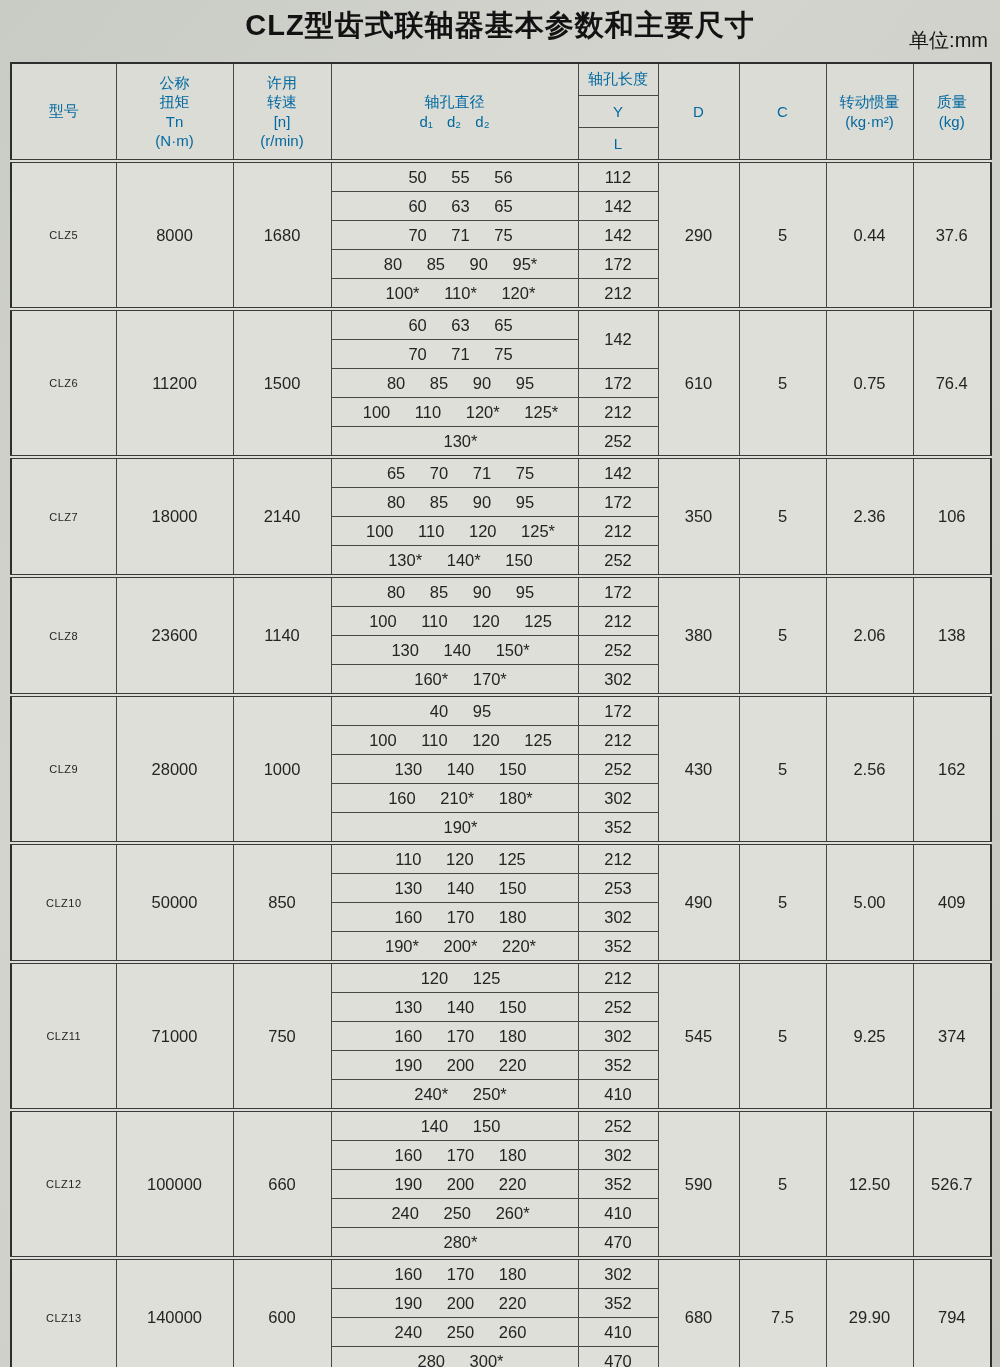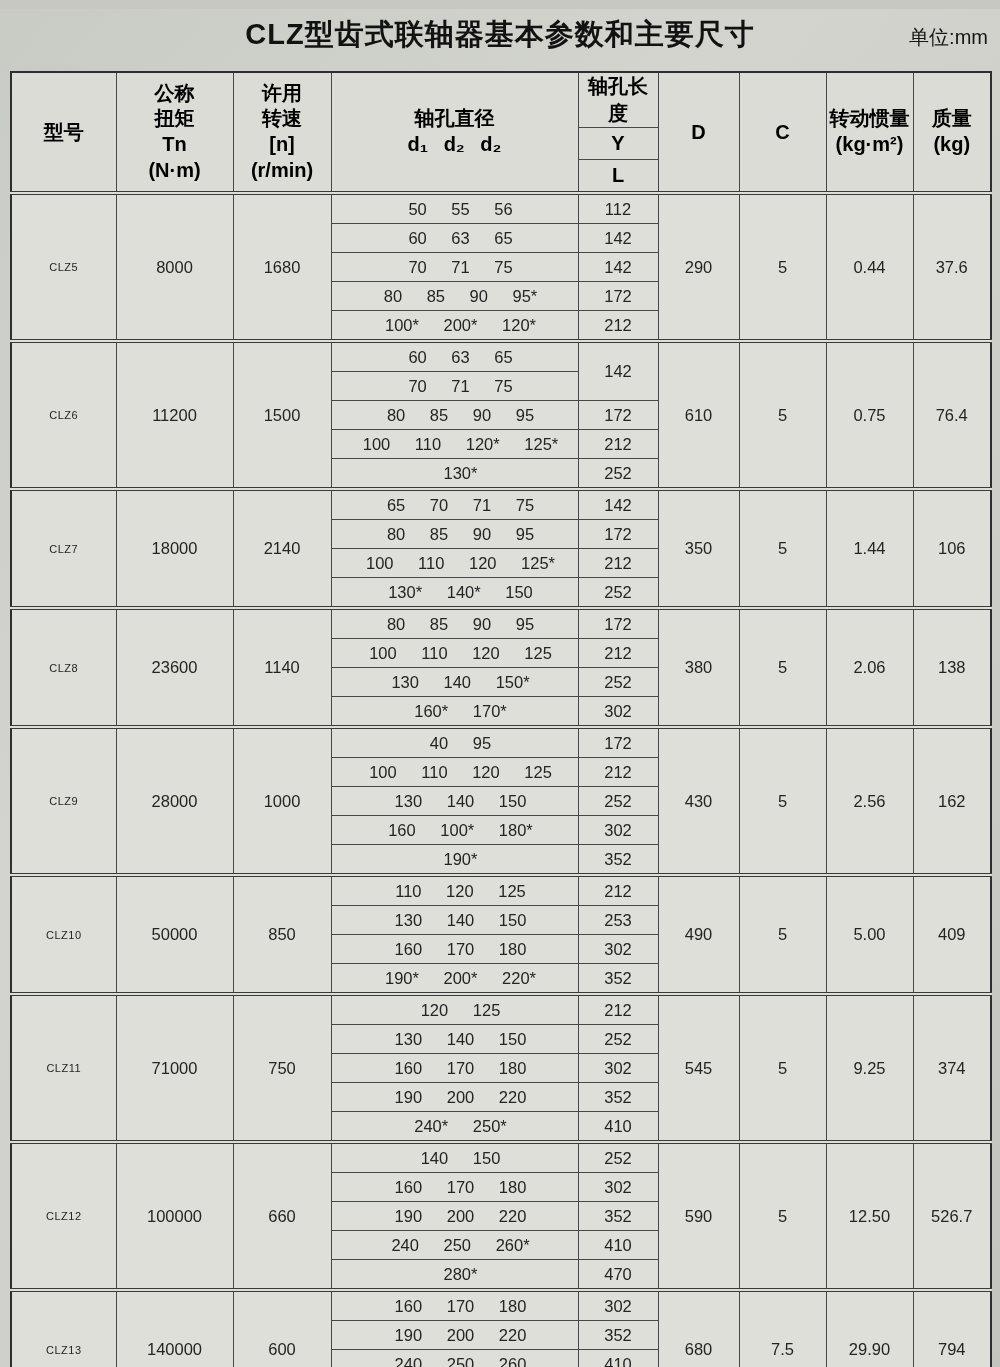--- a/index.html
+++ b/index.html
@@ -6,56 +6,55 @@
   body {
     width:1000px; height:1367px;
     background:#c6c8c1;
     font-family:"Liberation Sans","DejaVu Sans",sans-serif;
     position:relative; overflow:hidden;
     color:#222;
   }
   .page {
     position:absolute; inset:0;
     background:linear-gradient(130deg,#c9ccc5 0%,#d2d4cd 35%,#cbcdc6 70%,#c2c4bd 100%);
-    margin-top:9px;
   }
   .ghost { position:absolute; border-radius:40%; filter:blur(6px); pointer-events:none; }
   .g1 { left:18px;  top:66px;   width:70px;  height:22px; background:rgba(70,80,70,0.10); }
   .g2 { left:870px; top:240px;  width:90px;  height:34px; background:rgba(70,80,70,0.07); }
   .g3 { left:690px; top:1245px; width:250px; height:70px; background:rgba(70,80,70,0.08); }
   .g4 { left:40px;  top:640px;  width:60px;  height:180px; background:rgba(70,80,70,0.05); }
 
   .title-wrap { position:absolute; top:6px; left:0; width:100%; height:46px; }
   .page-title {
     margin:0; text-align:center;
     font-size:29px; font-weight:bold; letter-spacing:1px;
     color:#121212;
   }
   .unit-label {
-    position:absolute; right:12px; top:9px;
+    position:absolute; right:12px; top:21px;
     font-size:20px; color:#151515;
   }
 
   table.spec {
     position:absolute; left:10px; top:62px;
     width:980px;
     border-collapse:collapse;
     table-layout:fixed;
     background:#dcded7;
     border:2px solid #2e2e2e;
   }
   th, td {
     border:1px solid #474747;
     text-align:center; vertical-align:middle;
     padding:0 2px;
     overflow:hidden;
   }
   thead th {
-    font-weight:bold;
-    font-size:20px; color:#000000;
+    font-weight:normal;
+    font-size:15px; color:#0369a1;
     height:31px;
     background:#dadcd5;
   }
   thead .lines { white-space:pre-line; line-height:1.28; }
   thead .diam-head { word-spacing:10px; }
   tbody td {
     font-size:16.5px; color:#242424;
     height:28px;
     background:#dedfd8;
   }
@@ -135,21 +134,21 @@
         </tr>
         <tr>
           <td class="diam-cell">70 71 75</td>
           <td class="len-cell">142</td>
         </tr>
         <tr>
           <td class="diam-cell">80 85 90 95*</td>
           <td class="len-cell">172</td>
         </tr>
         <tr>
-          <td class="diam-cell">100* 200* 120*</td>
+          <td class="diam-cell">100* 110* 120*</td>
           <td class="len-cell">212</td>
         </tr>
         <tr class="group-start">
           <td class="model-cell" rowspan="5">CLZ6</td>
           <td class="num-cell" rowspan="5">11200</td>
           <td class="num-cell" rowspan="5">1500</td>
           <td class="diam-cell">60 63 65</td>
           <td class="len-cell" rowspan="2">142</td>
           <td class="num-cell" rowspan="5">610</td>
           <td class="num-cell" rowspan="5">5</td>
@@ -172,21 +171,21 @@
           <td class="len-cell">252</td>
         </tr>
         <tr class="group-start">
           <td class="model-cell" rowspan="4">CLZ7</td>
           <td class="num-cell" rowspan="4">18000</td>
           <td class="num-cell" rowspan="4">2140</td>
           <td class="diam-cell">65 70 71 75</td>
           <td class="len-cell">142</td>
           <td class="num-cell" rowspan="4">350</td>
           <td class="num-cell" rowspan="4">5</td>
-          <td class="num-cell" rowspan="4">1.44</td>
+          <td class="num-cell" rowspan="4">2.36</td>
           <td class="num-cell" rowspan="4">106</td>
         </tr>
         <tr>
           <td class="diam-cell">80 85 90 95</td>
           <td class="len-cell">172</td>
         </tr>
         <tr>
           <td class="diam-cell">100 110 120 125*</td>
           <td class="len-cell">212</td>
         </tr>
@@ -230,21 +229,21 @@
         </tr>
         <tr>
           <td class="diam-cell">100 110 120 125</td>
           <td class="len-cell">212</td>
         </tr>
         <tr>
           <td class="diam-cell">130 140 150</td>
           <td class="len-cell">252</td>
         </tr>
         <tr>
-          <td class="diam-cell">160 100* 180*</td>
+          <td class="diam-cell">160 210* 180*</td>
           <td class="len-cell">302</td>
         </tr>
         <tr>
           <td class="diam-cell">190*</td>
           <td class="len-cell">352</td>
         </tr>
         <tr class="group-start">
           <td class="model-cell" rowspan="4">CLZ10</td>
           <td class="num-cell" rowspan="4">50000</td>
           <td class="num-cell" rowspan="4">850</td>

